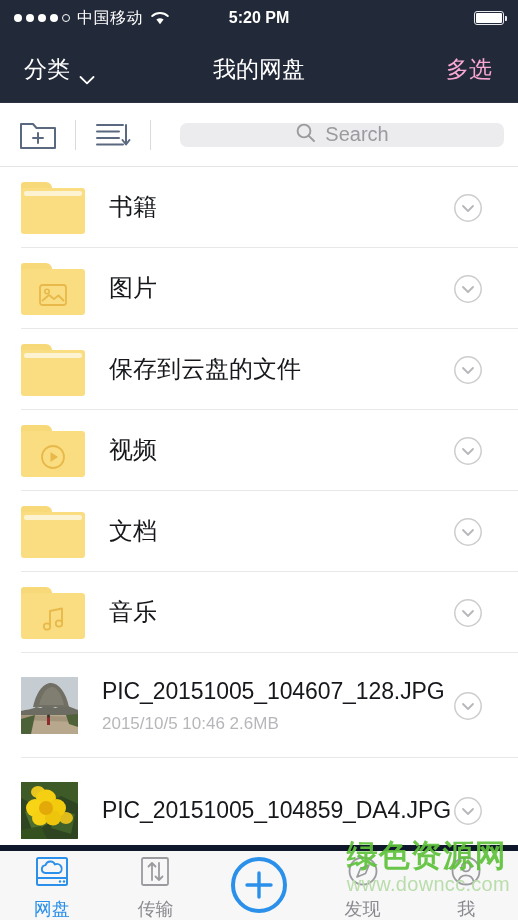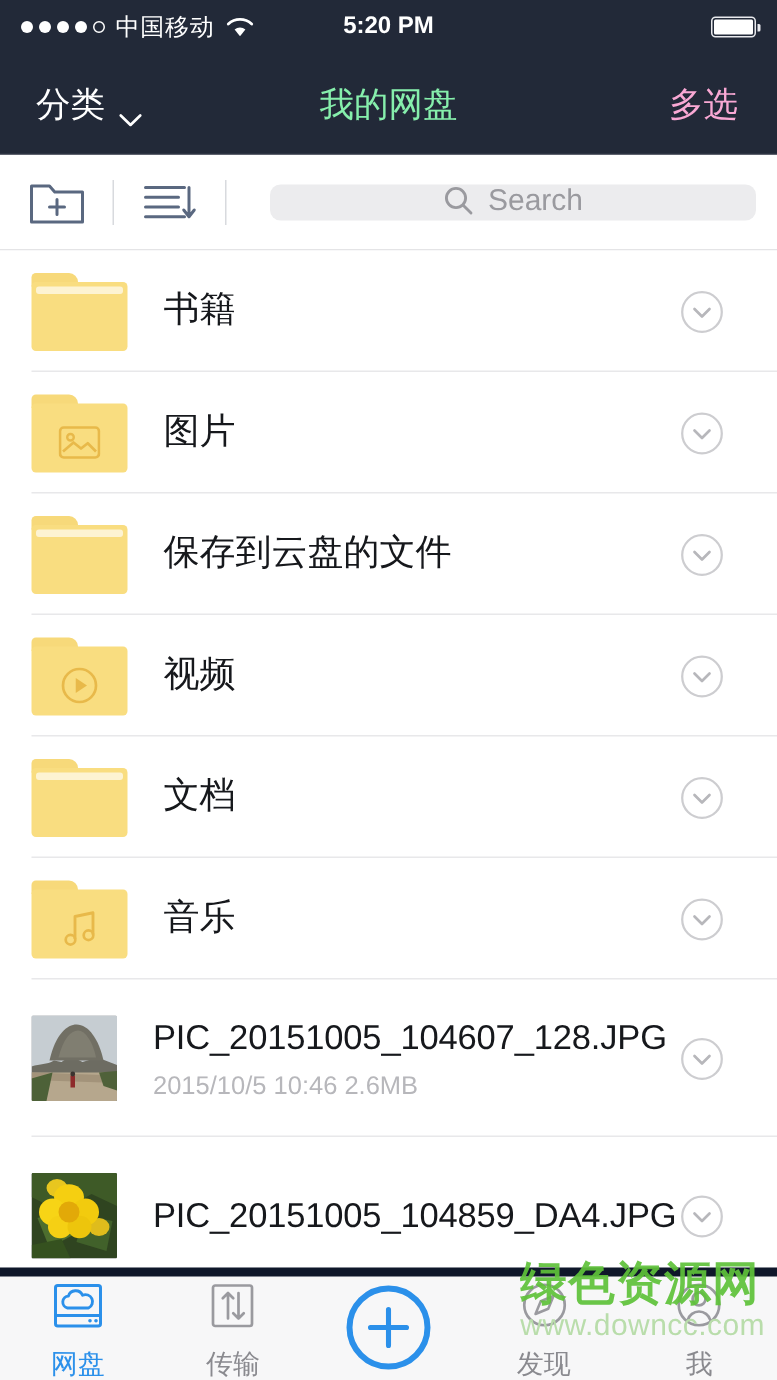--- a/index.html
+++ b/index.html
@@ -45,37 +45,37 @@
     display: flex; align-items: center; position: relative;
     border-bottom: 1px solid #2c3342;
   }
   .nav-left {
     display: flex; align-items: center; gap: 9px;
     padding-left: 24px; font-size: 23px; color: #fff;
   }
   .chev-nav { width: 16px; height: 10px; }
   .nav-title {
     position: absolute; left: 0; right: 0; text-align: center;
-    font-size: 23px; color: #86efac; pointer-events: none;
+    font-size: 23px; color: #ffffff; pointer-events: none;
   }
   .nav-right {
     margin-left: auto; padding-right: 26px; font-size: 23px; color: #f9a8d4;
   }
 
   
   .toolbar {
     height: 64px; background: #fff; display: flex; align-items: center;
     border-bottom: 1px solid #e4e4e6; padding-left: 16px;
   }
   .tb-icon { width: 44px; display: flex; align-items: center; justify-content: center; }
   .tb-sep { width: 1px; height: 30px; background: #d8dade; margin: 0 15px; }
   .search-wrap {
     flex: 1; margin-left: 14px; margin-right: 14px; height: 24px;
     background: #ececee; border-radius: 7px;
-    display: flex; justify-content: center; gap: 9px;
+    display: flex; align-items: center; justify-content: center; gap: 9px;
   }
   .search-text { color: #9a9a9f; font-size: 20px; }
 
   
   .list { position: absolute; top: 167px; bottom: 75px; left: 0; right: 0; overflow: hidden; background: #fff; }
   .row {
     height: 81px; display: flex; align-items: center;
     padding-left: 21px; padding-right: 33px; position: relative;
   }
   .row:after {

